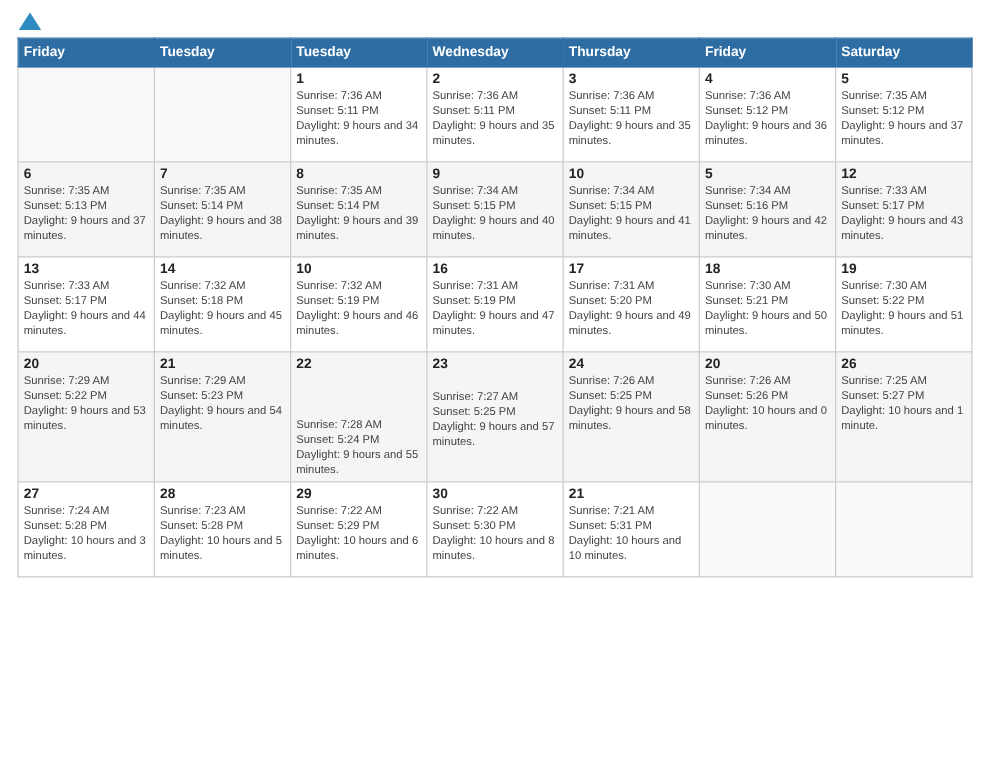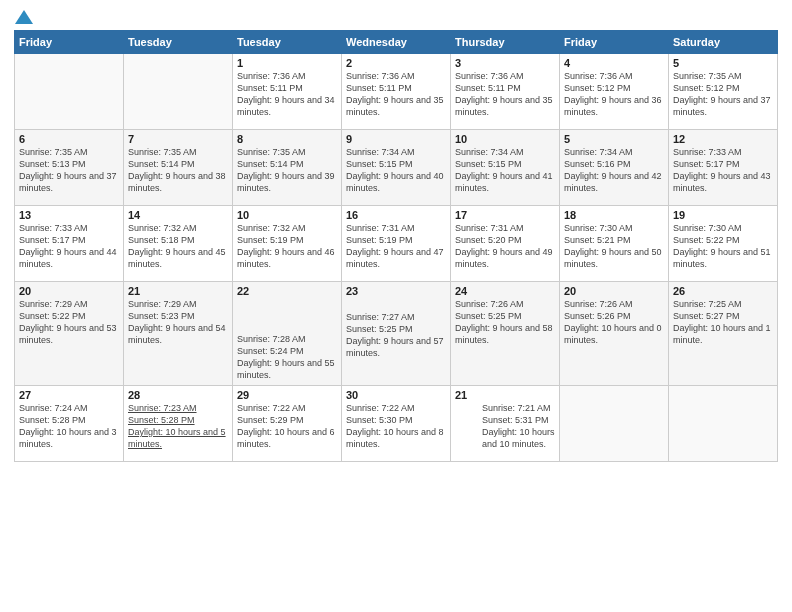--- a/index.html
+++ b/index.html
@@ -289,39 +289,39 @@
         </tr>
         <tr>
           <td>
             <span class="day-num">27</span>
             <div class="cell-content" style="white-space: pre-line;">Sunrise: 7:24 AM
 Sunset: 5:28 PM
 Daylight: 10 hours and 3 minutes.</div>
           </td>
           <td>
             <span class="day-num">28</span>
-            <div class="cell-content" style="white-space: pre-line; text-decoration: underline;">Sunrise: 7:23 AM
+            <div class="cell-content" style="white-space: pre-line;">Sunrise: 7:23 AM
 Sunset: 5:28 PM
 Daylight: 10 hours and 5 minutes.</div>
           </td>
           <td>
             <span class="day-num">29</span>
             <div class="cell-content" style="white-space: pre-line;">Sunrise: 7:22 AM
 Sunset: 5:29 PM
 Daylight: 10 hours and 6 minutes.</div>
           </td>
           <td>
             <span class="day-num">30</span>
             <div class="cell-content" style="white-space: pre-line;">Sunrise: 7:22 AM
 Sunset: 5:30 PM
 Daylight: 10 hours and 8 minutes.</div>
           </td>
           <td>
             <span class="day-num">21</span>
-            <div class="cell-content" style="white-space: pre-line; margin-left: 27px;">Sunrise: 7:21 AM
+            <div class="cell-content" style="white-space: pre-line;">Sunrise: 7:21 AM
 Sunset: 5:31 PM
 Daylight: 10 hours and 10 minutes.</div>
           </td>
           <td class="empty-cell"></td>
           <td class="empty-cell"></td>
         </tr>
       </tbody>
   </table>
 </div>
 

